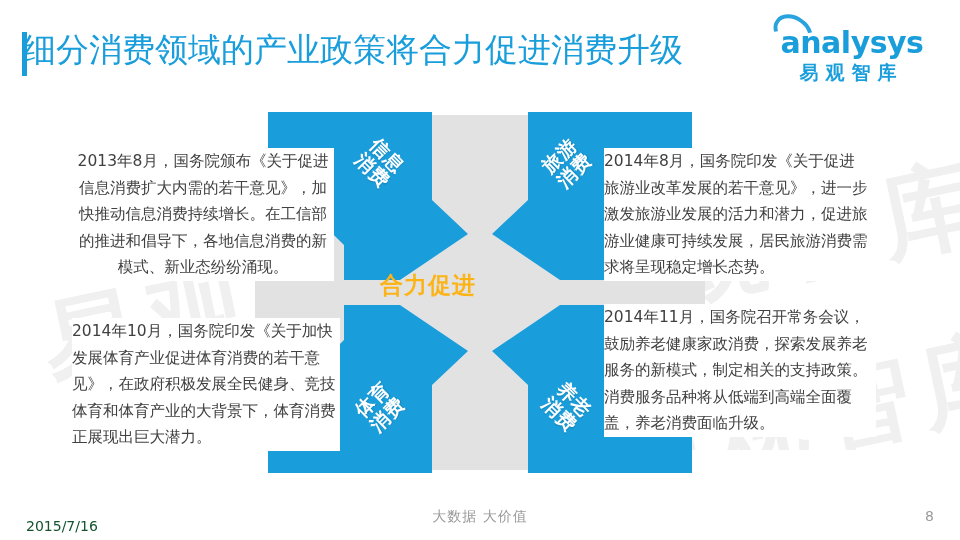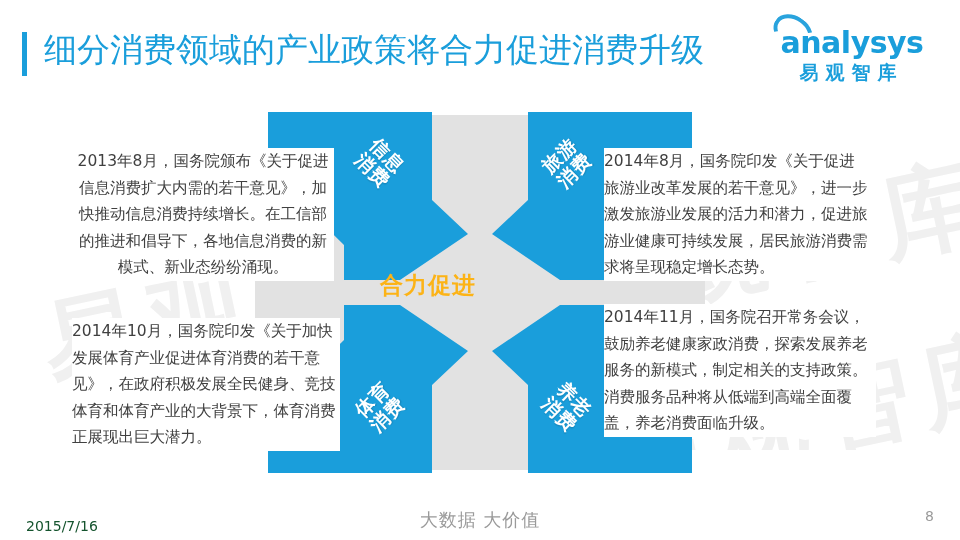--- a/index.html
+++ b/index.html
@@ -34,21 +34,21 @@
   .wm2{left:560px;top:60px;}
   .wm3{left:600px;top:230px;}
 
   
   .header{position:absolute;left:0;top:0;width:960px;height:100px;z-index:5;}
   .title-bar{
     position:absolute;left:22px;top:32px;
     width:5px;height:44px;background:#1a9edb;
   }
   .title{
-    position:absolute;left:44px;top:28px;
+    position:absolute;left:23px;top:28px;
     font-size:33px;color:#1a9edb;
     font-family:"DejaVu Sans",sans-serif;
     letter-spacing:0px;
     white-space:nowrap;
   }
   .logo{
     position:absolute;right:22px;top:26px;
     width:180px;height:62px;
     text-align:center;
   }
@@ -141,21 +141,21 @@
   
   .footer{position:absolute;left:0;top:505px;width:960px;height:35px;z-index:5;}
   .f-date{
     position:absolute;left:26px;top:13px;
     font-size:14px;color:#14532d;
     font-family:"DejaVu Sans",sans-serif;
   }
   .f-center{
     position:absolute;left:0;top:3px;width:960px;
     text-align:center;
-    font-size:18px;color:#9a9a9a;
+    font-size:14px;color:#9a9a9a;
     font-family:"DejaVu Sans",sans-serif;
     letter-spacing:1px;
   }
   .f-page{
     position:absolute;right:26px;top:3px;
     font-size:14px;color:#9a9a9a;
     font-family:"DejaVu Sans",sans-serif;
   }
 </style>
 </head>

